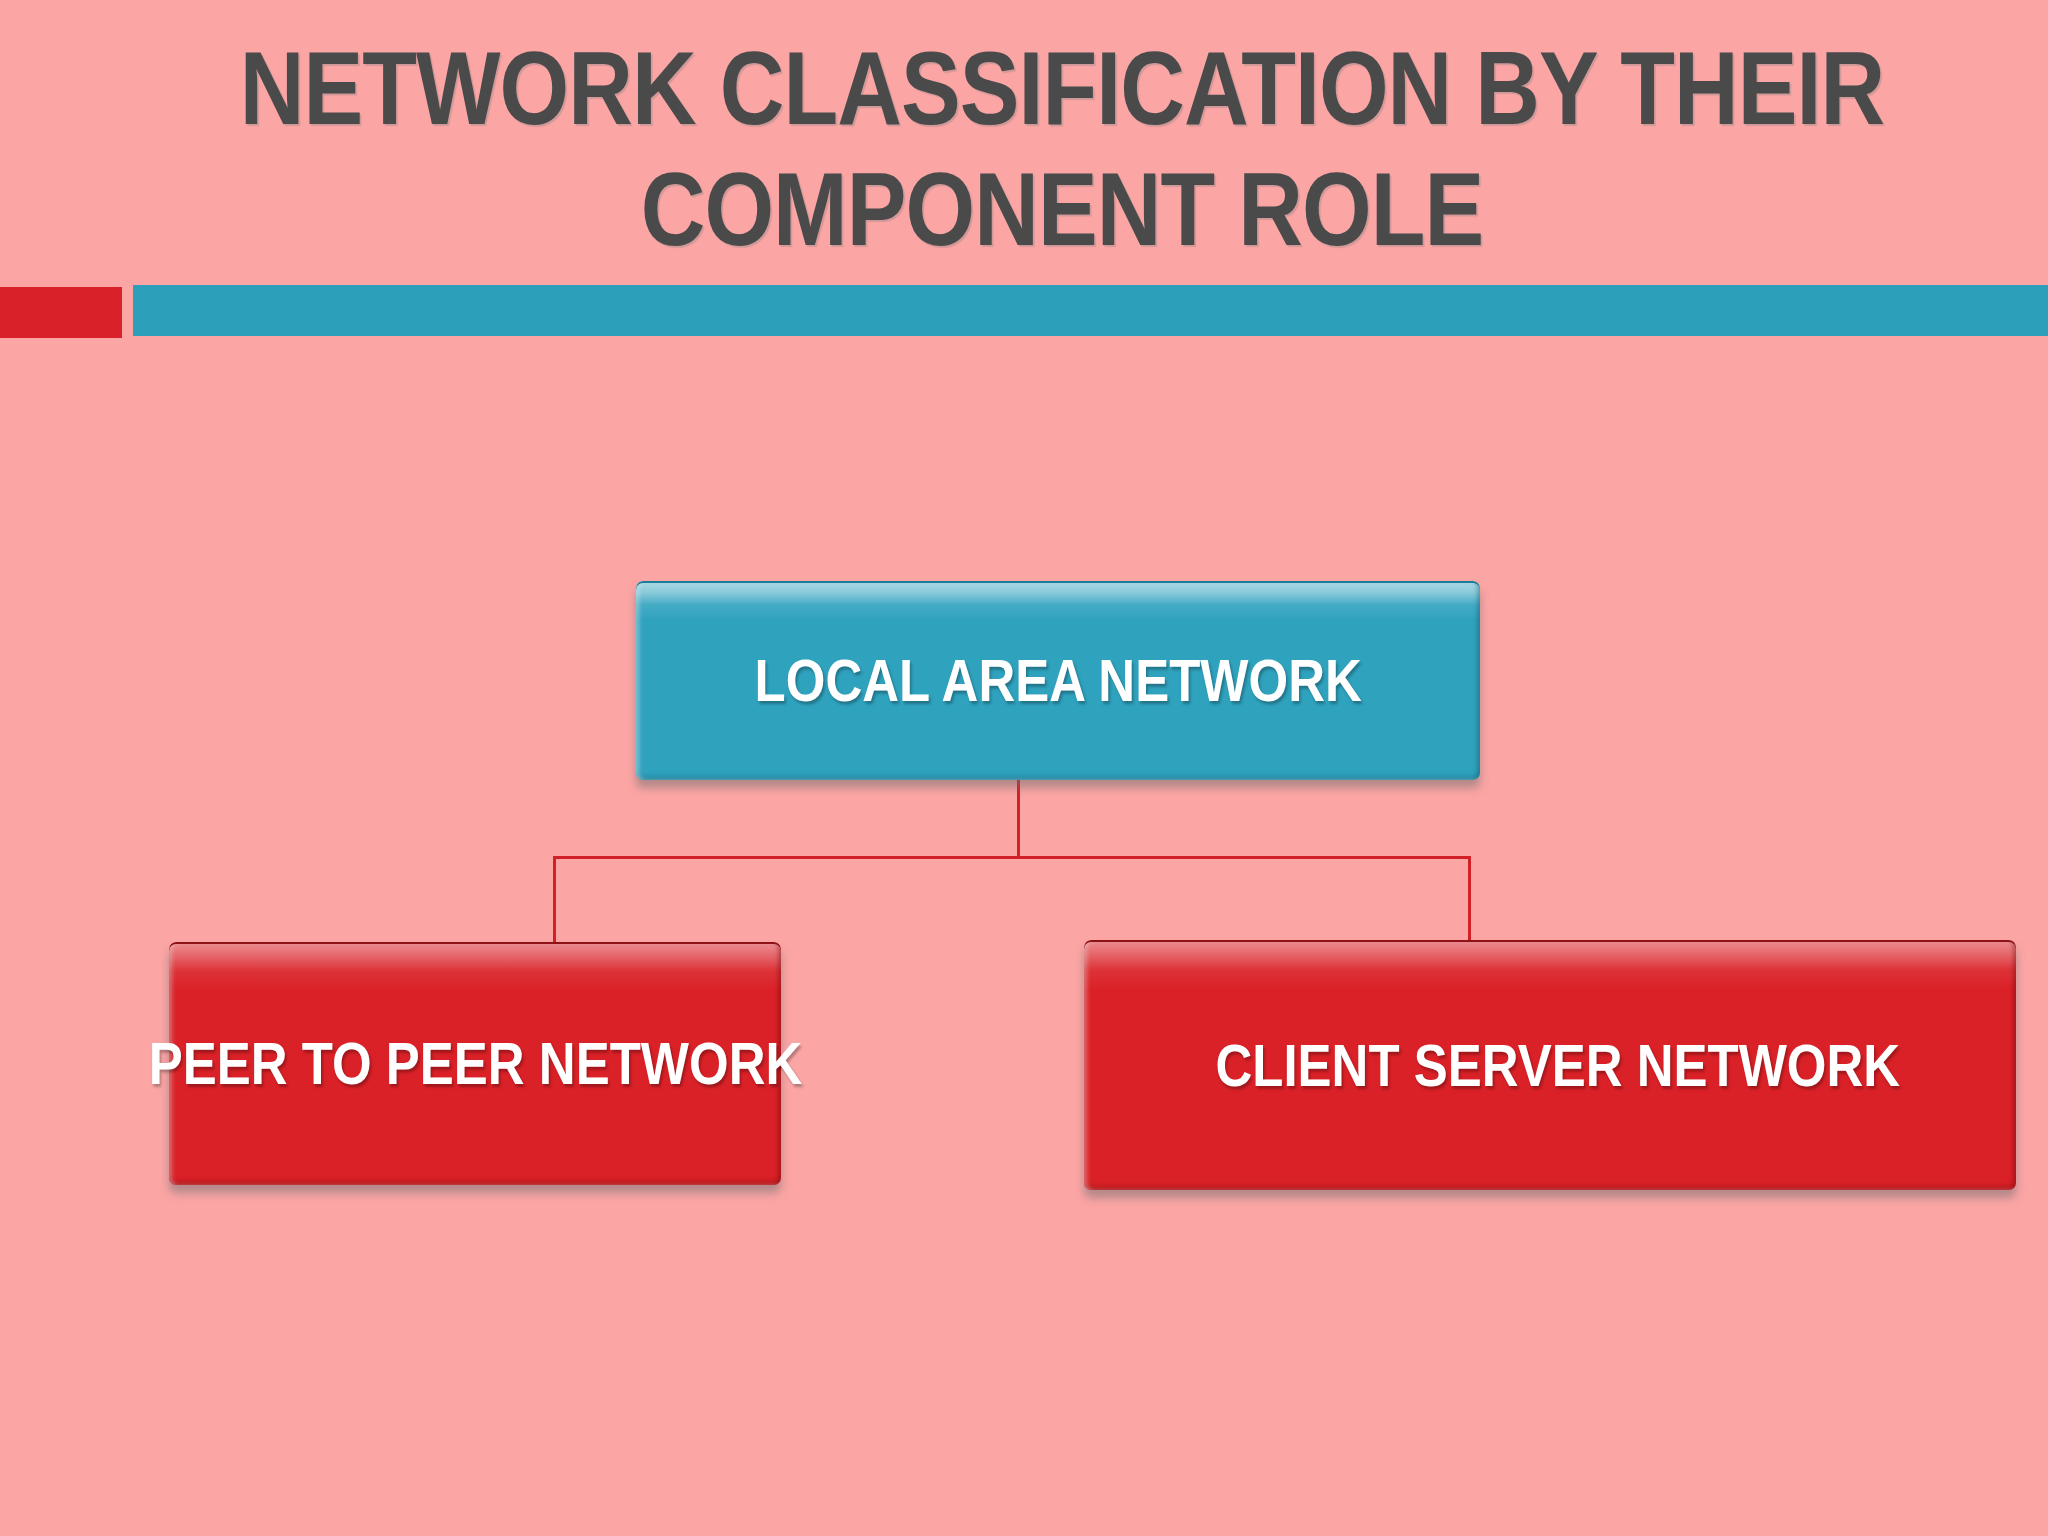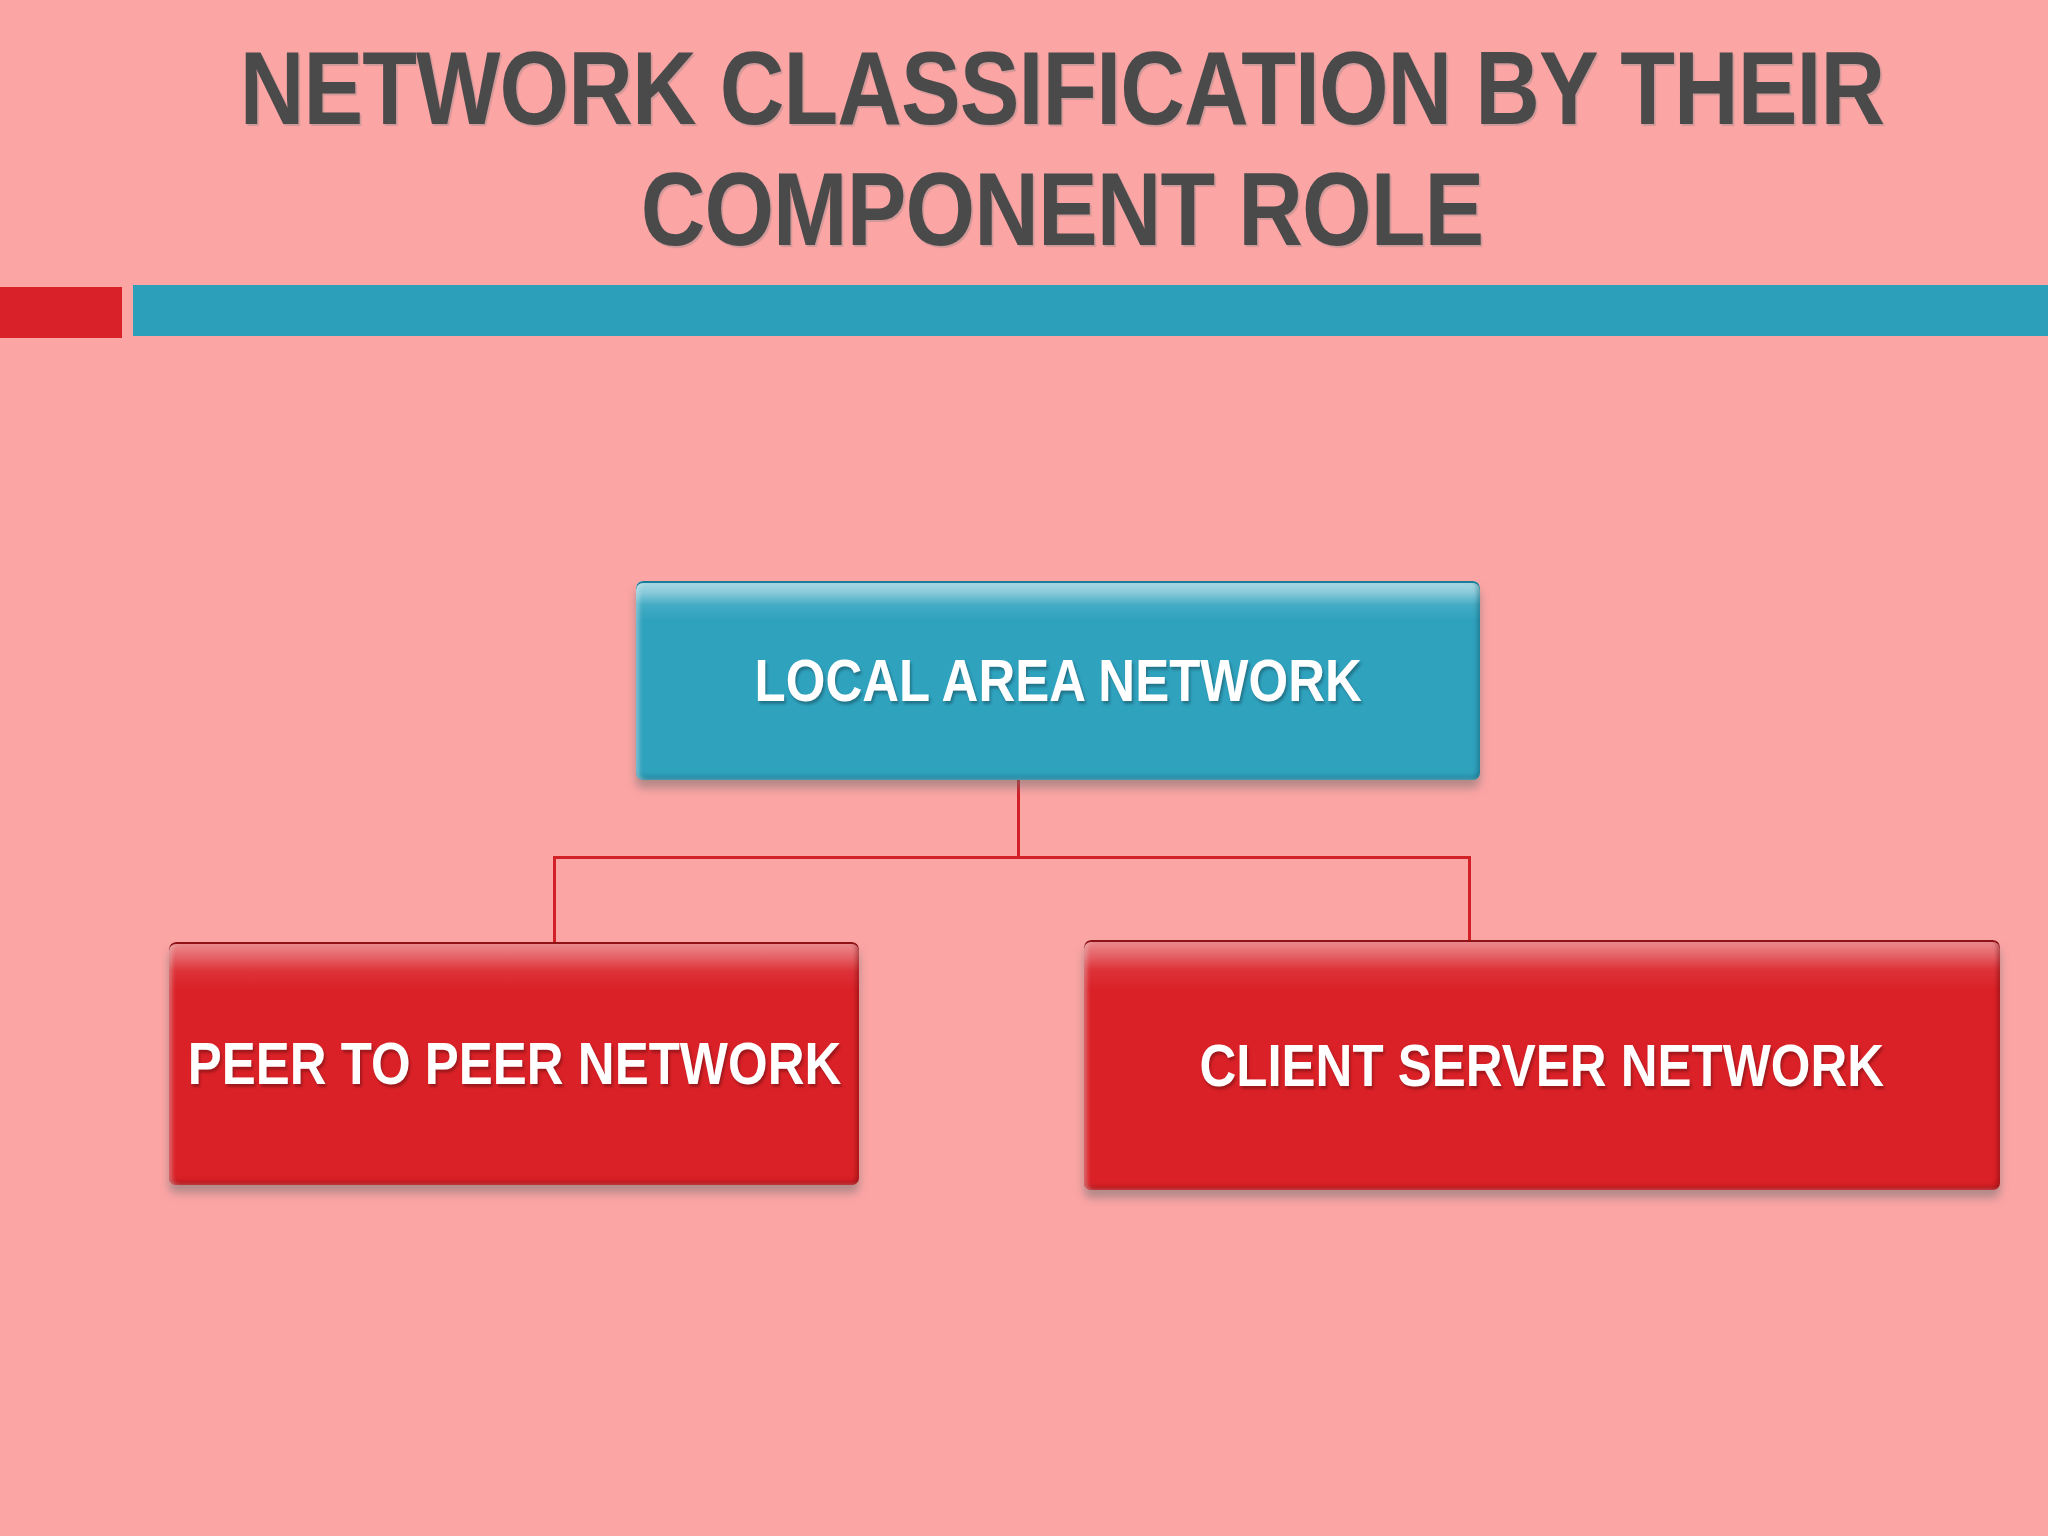--- a/index.html
+++ b/index.html
@@ -97,22 +97,22 @@
         rgba(255,255,255,0.00) 20%),
       #da2127;
     box-shadow:
       inset 0 2px 0 #8f1216,
       inset 3px 0 4px rgba(255,255,255,0.35),
       inset -3px 0 4px rgba(90,0,5,0.28),
       inset 0 -4px 5px rgba(90,0,5,0.25),
       0 8px 9px rgba(110,110,110,0.50);
   }
   #node-root   { left: 636px;  top: 581px; width: 844px; height: 199px; }
-  #node-left   { left: 169px;  top: 942px; width: 690px; height: 243px; }
-  #node-right  { left: 1084px; top: 940px; width: 916px; height: 250px; }
+  #node-left   { left: 169px;  top: 942px; width: 612px; height: 243px; }
+  #node-right  { left: 1084px; top: 940px; width: 916px; height: 250px; padding-left: 16px; }
 
   .box-label {
     color: #ffffff;
     font-weight: bold;
     font-size: 60px;
     white-space: nowrap;
     transform: scaleX(0.85);
     transform-origin: 50% 50%;
     text-shadow: 2px 3px 3px rgba(0,0,0,0.28);
     letter-spacing: 0px;

